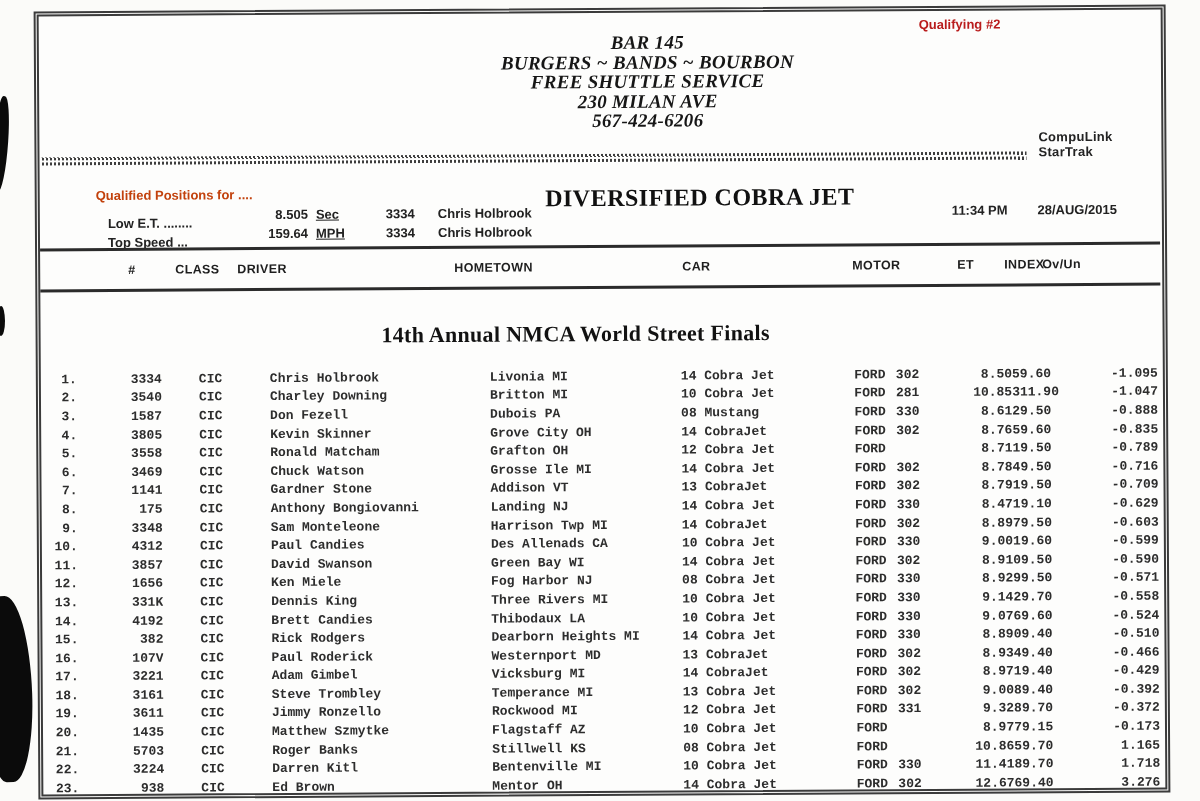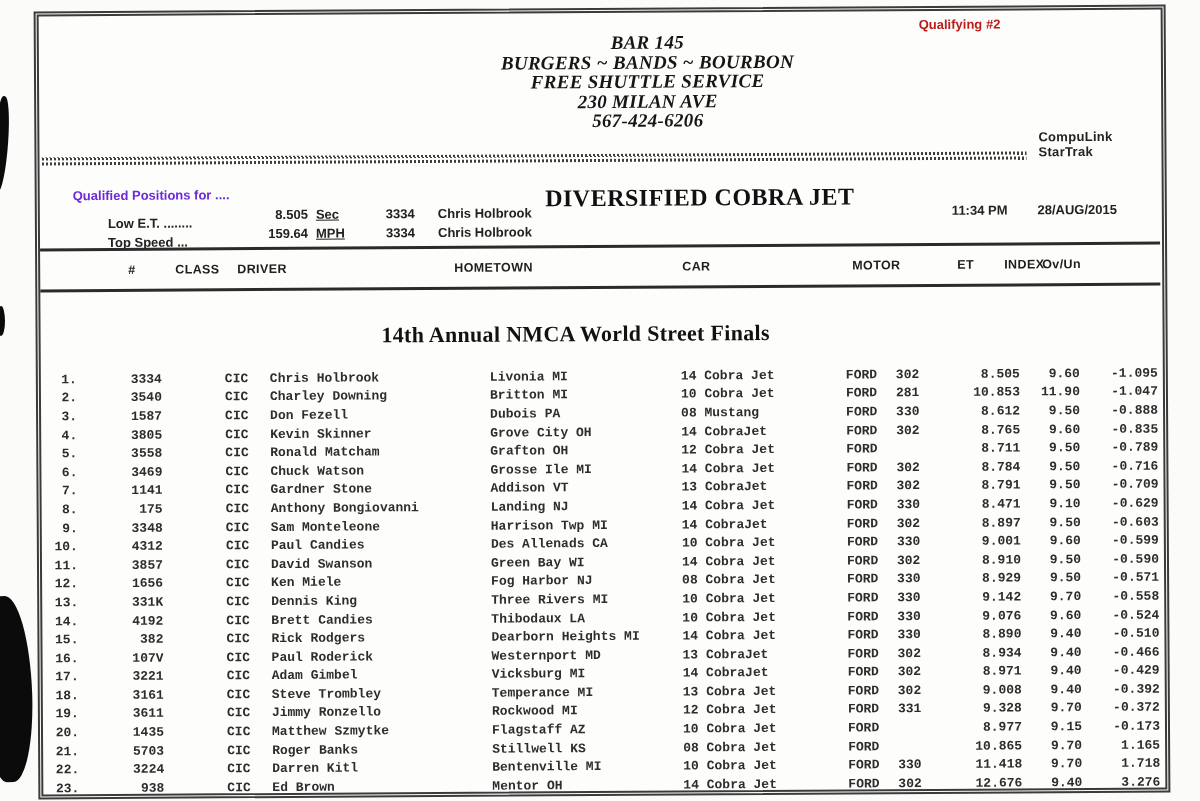--- a/index.html
+++ b/index.html
@@ -29,21 +29,21 @@
     text-align:center;color:#161616;
     font-family:"Liberation Serif",serif;font-style:italic;font-weight:700;
     font-size:19px;line-height:19.5px;letter-spacing:.3px;
   }
 
   .dashline{position:absolute;left:2px;width:985px;height:3px;
     background:repeating-linear-gradient(90deg,#3d3d3d 0 2px,transparent 2px 4px);}
   .dash1{top:141px;} .dash2{top:146px;}
   .compulink{position:absolute;left:999px;top:119px;font:700 13px "Liberation Sans",sans-serif;color:#232323;letter-spacing:.3px;}
 
-  .qualpos{position:absolute;left:33px;top:172px;font:700 13px "Liberation Sans",sans-serif;color:#6d28d9;}
+  .qualpos{position:absolute;left:56px;top:172px;font:700 13px "Liberation Sans",sans-serif;color:#c2410c;}
   .qline{position:absolute;left:68px;display:flex;font:700 13px "Liberation Sans",sans-serif;color:#222;}
   .qline .ql{width:138px;margin-top:8px;}
   .qline .qv{width:62px;text-align:right;}
   .qline .qu{width:50px;padding-left:8px;box-sizing:border-box;text-decoration:underline;}
   .qline .qc{width:46px;margin-left:28px;}
   .qline .qn{padding-left:6px;}
   .qlow{top:192px;} .qtop{top:211px;}
 
   .classtitle{
     position:absolute;left:460px;top:172px;width:400px;text-align:center;
@@ -62,28 +62,28 @@
     font-family:"Liberation Serif",serif;font-weight:700;font-size:22px;color:#121212;letter-spacing:.3px;
   }
 
   .tbl{position:absolute;left:0;top:354px;width:1122px;}
   .trow{display:flex;height:18.6px;align-items:center;
     font-family:"Liberation Mono","DejaVu Sans Mono",monospace;font-weight:700;font-size:13px;color:#2d2d2d;
     white-space:pre;}
   .trow span{box-sizing:border-box;overflow:hidden;}
   .c-rank{width:36px;text-align:right;}
   .c-num{width:85px;text-align:right;}
-  .c-class{width:105px;padding-left:63px;}
+  .c-class{width:105px;padding-left:37px;}
   .c-driver{width:220px;padding-left:3px;}
   .c-hometown{width:192px;padding-left:3px;}
   .c-car{width:165px;padding-left:2px;}
-  .c-motor{width:50px;padding-left:2px;}
+  .c-motor{width:50px;padding-left:2px;text-align:center;}
   .c-size{width:42px;padding-left:2px;}
   .c-et{width:84px;text-align:right;}
-  .c-index{width:60px;text-align:right;}
+  .c-index{width:60px;text-align:left;}
   .c-ovun{width:78px;text-align:right;}
 </style>
 </head>
 <body>
 
 <div class="blob blob-a"></div>
 <div class="blob blob-c"></div>
 <div class="blob blob-b"></div>
 
 <div class="frame">

